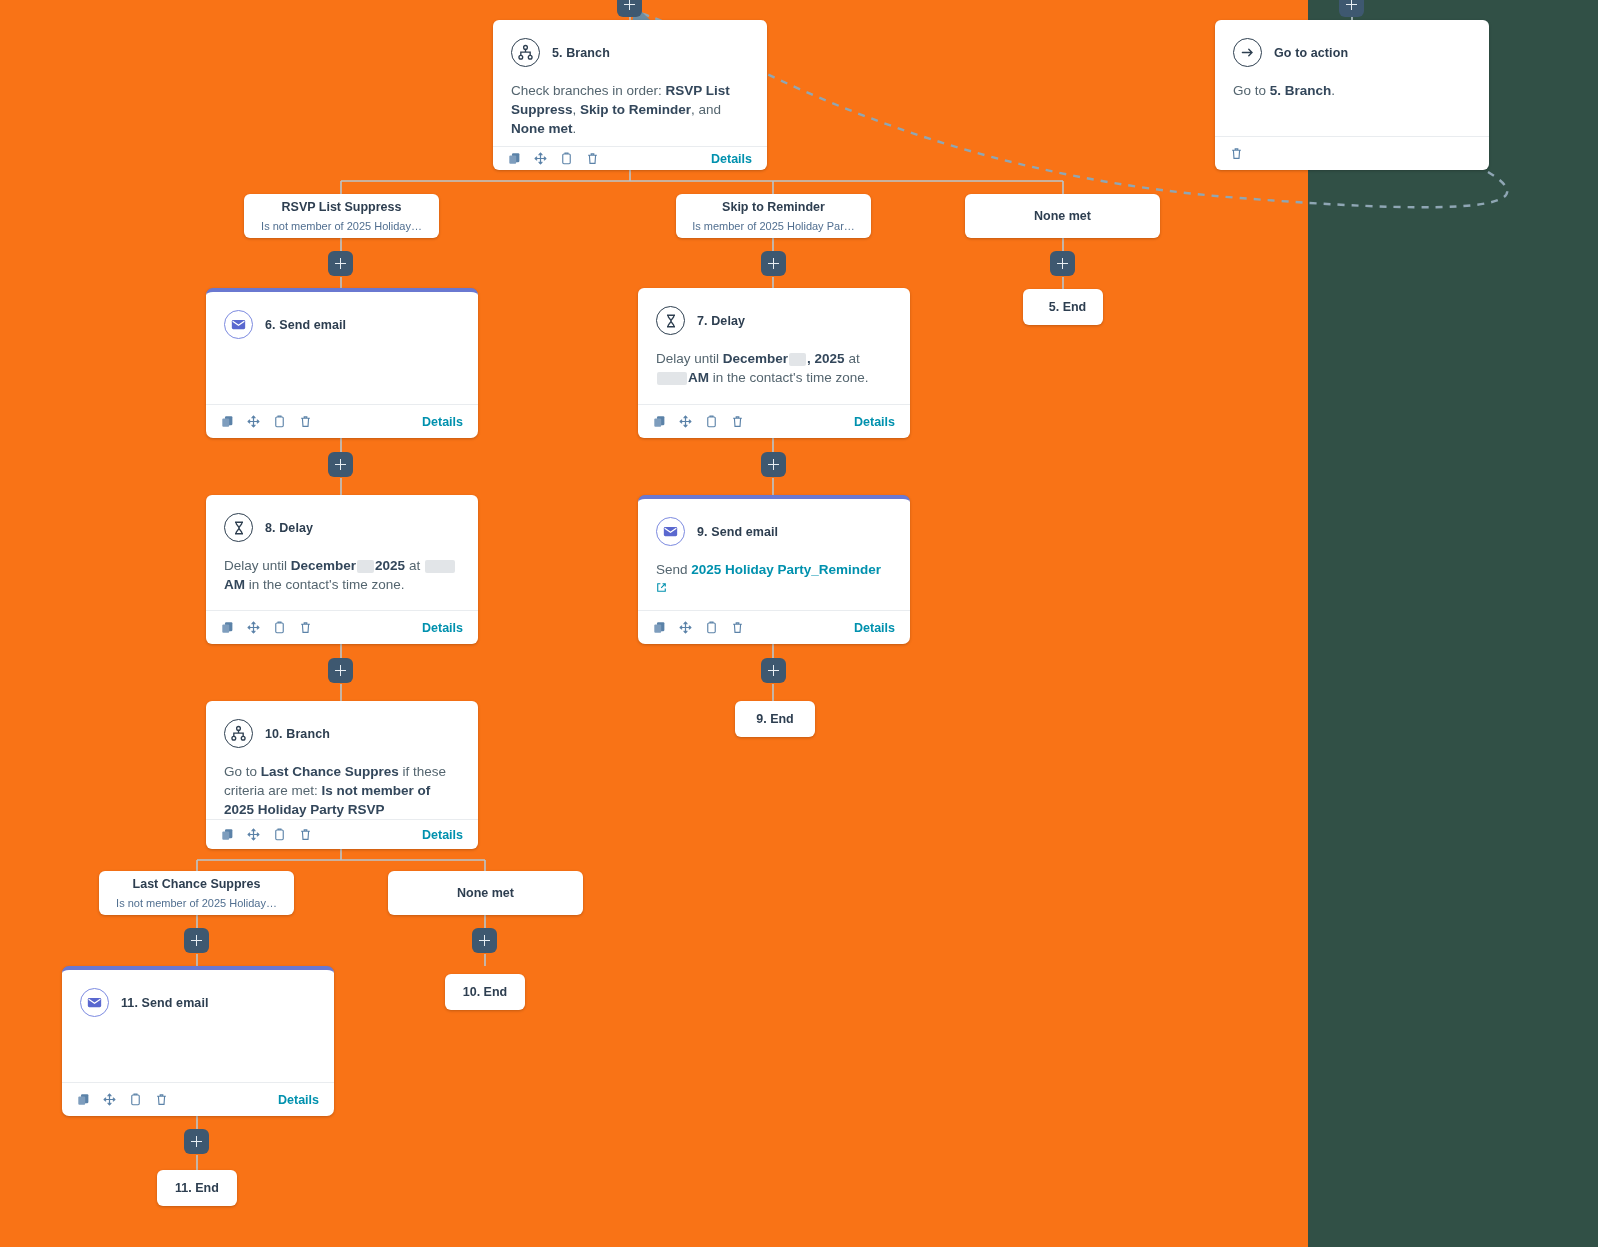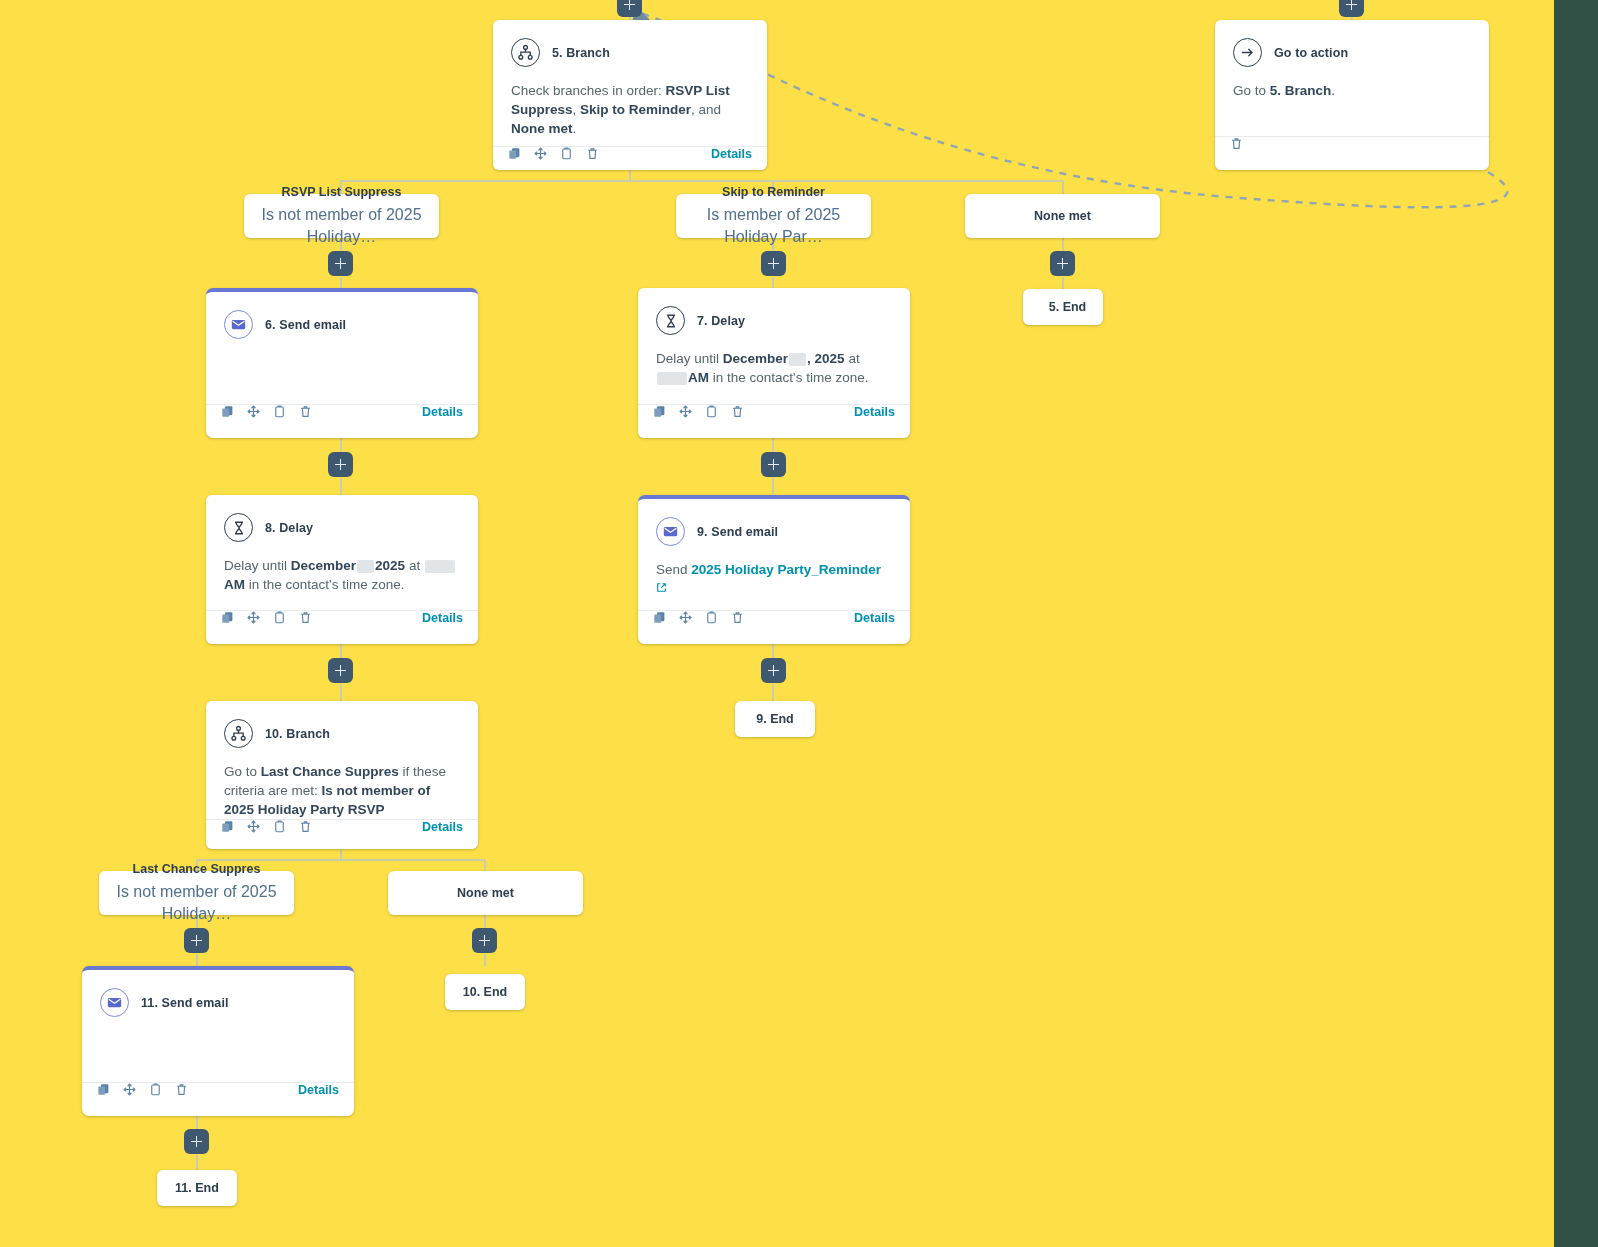--- a/index.html
+++ b/index.html
@@ -5,22 +5,22 @@
   * { box-sizing: border-box; margin: 0; padding: 0; }
   html, body {
     width: 1598px; height: 1247px;
     background: #31504693;
     background: #315046;
     font-family: "Liberation Sans", sans-serif;
     overflow: hidden;
   }
   #canvas {
     position: relative;
-    width: 1554px; height: 1247px;
-    background: #fde047;
+    width: 1308px; height: 1247px;
+    background: #f97316;
   }
 
   
   #wires { position: absolute; inset: 0; width: 1598px; height: 1247px; pointer-events: none; }
 
   
   .node { position: absolute; }
 
   
   .card {
@@ -52,40 +52,40 @@
   .redact {
     display: inline-block; vertical-align: middle;
     background: #e2e5e8; border-radius: 2px;
     height: 13px; width: 17px; margin: 0 1px;
   }
   .redact.wide { width: 30px; }
 
   .card-foot {
     border-top: 1px solid #e9ecef;
     height: 34px; padding: 0 15px;
-    display: flex; align-items: flex-start; justify-content: space-between; gap: 48px;
+    display: flex; align-items: center; justify-content: space-between; gap: 48px;
   }
   .foot-icons { display: flex; align-items: center; gap: 13px; }
   .foot-icons span { display: flex; align-items: center; cursor: pointer; }
   .details-link {
     font-size: 12.5px; font-weight: bold; color: #0091ae; cursor: pointer;
   }
 
   
   .pill {
     position: absolute;
     background: #fff; border-radius: 6px;
     box-shadow: 0 1px 3px rgba(0,0,0,.22);
     display: flex; flex-direction: column;
     align-items: center; justify-content: center;
     text-align: center;
     padding: 6px 10px;
   }
   .pill .pt { font-size: 12.5px; font-weight: bold; color: #2d3e50; line-height: 1.35; }
-  .pill .ps { font-size: 16px; color: #516f90; line-height: 1.35; margin-top: 3px; }
+  .pill .ps { font-size: 11px; color: #516f90; line-height: 1.35; margin-top: 3px; }
 
   
   .plus {
     position: absolute;
     width: 25px; height: 25px;
     background: #3e5870;
     border-radius: 6px;
     display: flex; align-items: center; justify-content: center;
     cursor: pointer;
   }
@@ -487,21 +487,21 @@
     <span class="ps">Is not member of 2025 Holiday…</span>
   </div>
   <div class="pill" style="left:388px; top:871px; width:195px; height:44px;">
     <span class="pt">None met</span>
   </div>
 
   <div class="pill" style="left:445px; top:966px; width:80px; height:36px;margin-top:8px;">
     <span class="pt">10. End</span>
   </div>
 
-  <div class="node card accent-top" style="left:62px; top:966px; width:272px; height:150px;margin-left:20px;">
+  <div class="node card accent-top" style="left:62px; top:966px; width:272px; height:150px;">
     <div class="card-body">
       <div class="card-head">
         <span class="icon-circle purple">
           <svg width="15" height="15" viewBox="0 0 18 14" fill="none">
             <rect x="1" y="1.6" width="16" height="11" rx="1.6" fill="#5a68cf"></rect>
             <path d="M2 3l7 5 7-5" stroke="#fff" stroke-width="1.5" fill="none"></path>
           </svg>
         </span>
         <span class="card-title">11. Send email</span>
       </div>

